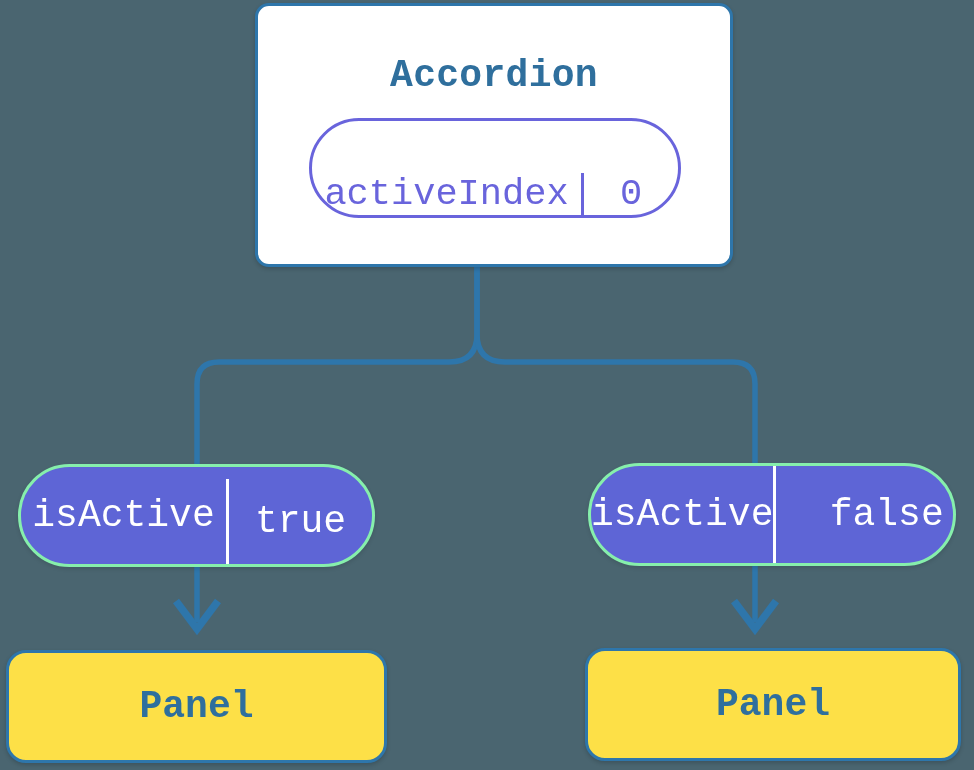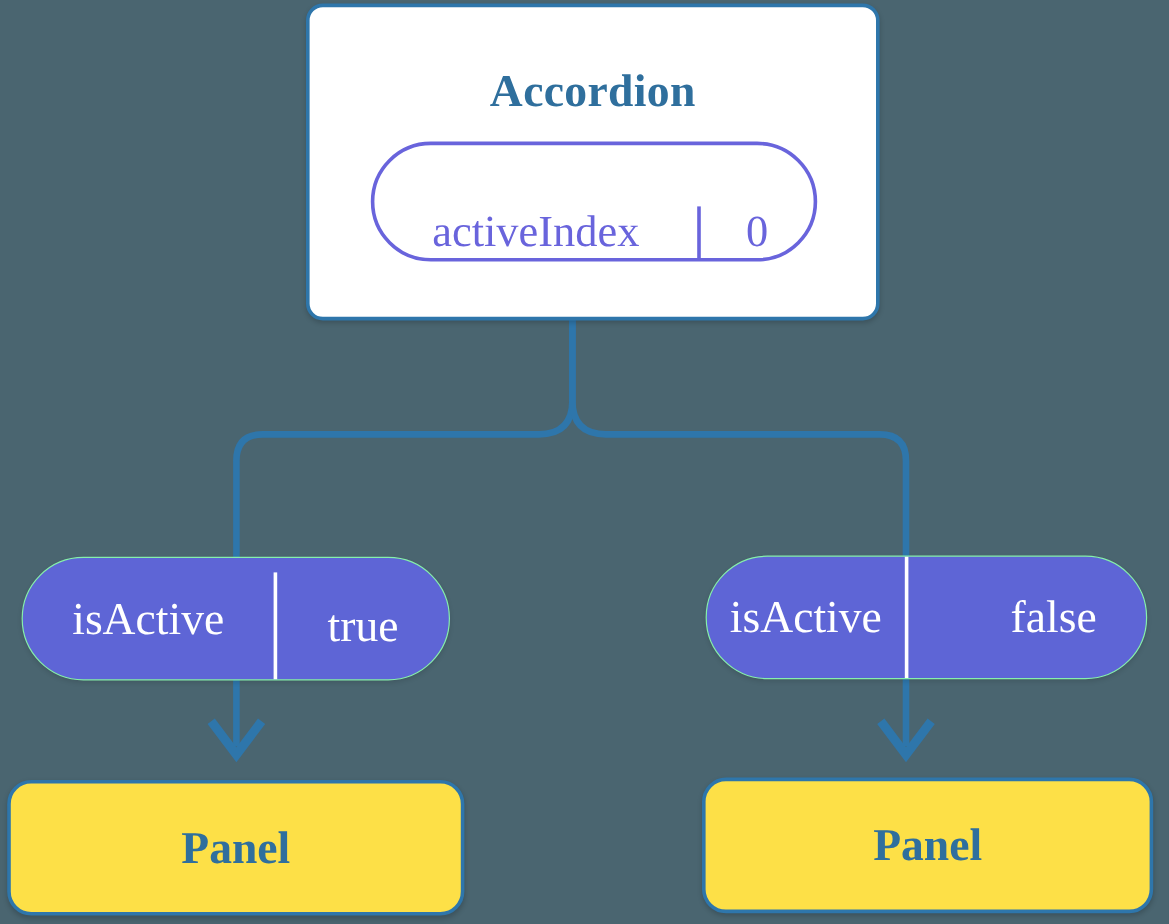--- a/index.html
+++ b/index.html
@@ -6,21 +6,21 @@
     margin: 0;
     padding: 0;
     background: #4a6570;
   }
   .stage {
     position: relative;
     width: 974px;
     height: 770px;
     background: #4a6570;
     overflow: hidden;
-    font-family: Liberation Serif, serif;
+    font-family: Liberation Mono, monospace;
   }
   .wires {
     position: absolute;
     left: 0;
     top: 0;
     width: 974px;
     height: 770px;
   }
   .wire {
     fill: none;
@@ -85,21 +85,21 @@
     display: flex;
     align-items: center;
     justify-content: center;
     border-left: 3px solid #6964dc;
   }
   .prop-pill {
     position: absolute;
     box-sizing: border-box;
     height: 103px;
     background: #5e65d6;
-    border: 1px solid #86efac;
+    border: 3px solid #86efac;
     border-radius: 54px;
     display: flex;
     color: #ffffff;
     font-size: 38px;
     box-shadow: 0 2px 4px rgba(0,0,0,0.12);
   }
   .prop-pill .pill-name {
     flex: 1;
     display: flex;
     align-items: center;

